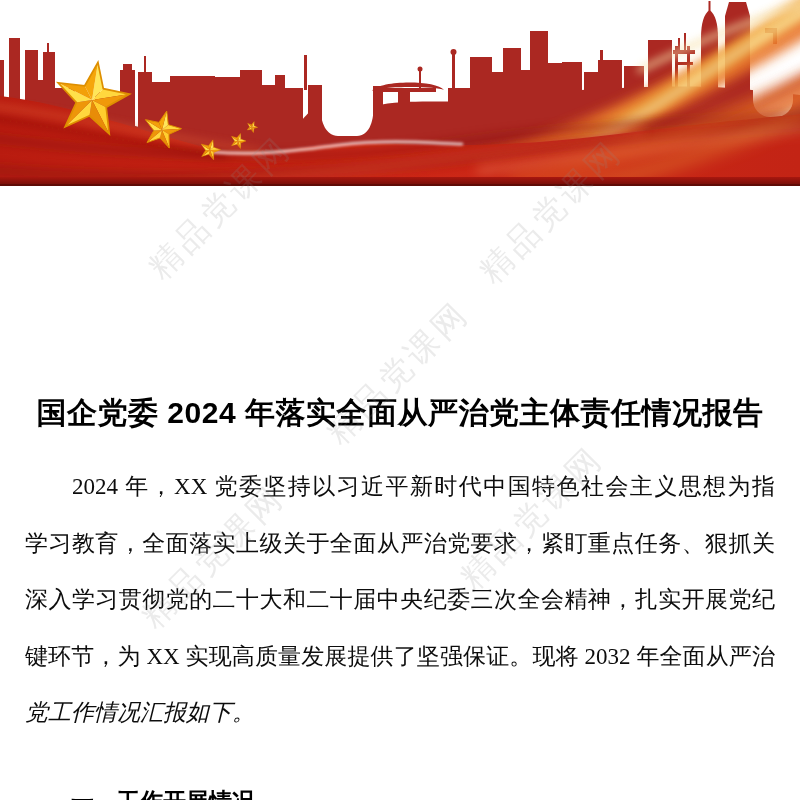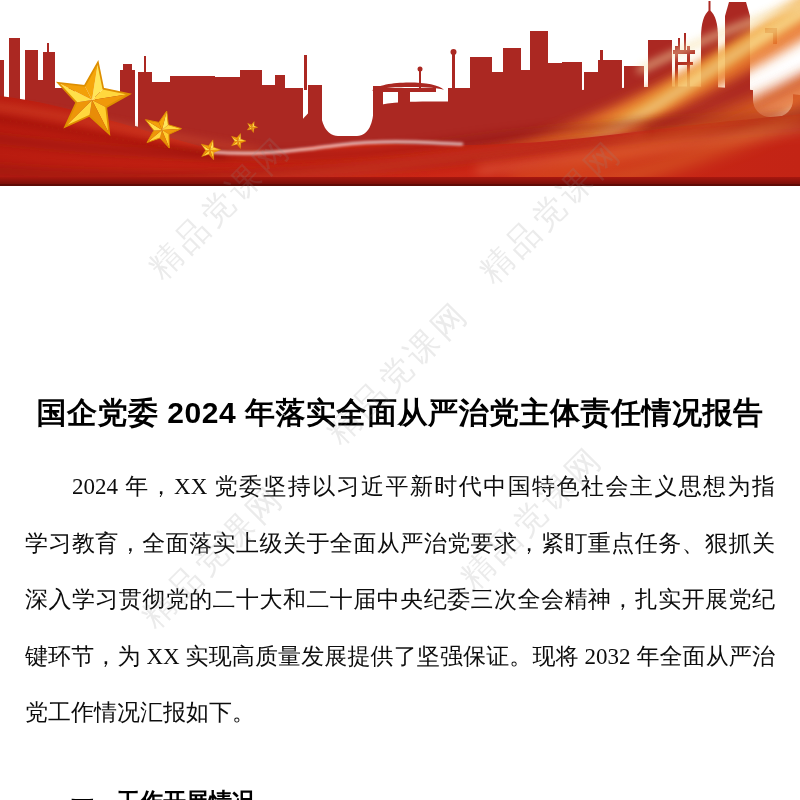--- a/index.html
+++ b/index.html
@@ -64,21 +64,21 @@
   }
   .body-line {
     height: 56.6px;
     line-height: 56.6px;
     font-size: 23px;
     text-align: justify;
     text-align-last: justify;
     overflow: hidden;
   }
   .body-line.indent { text-indent: 47px; }
-  .body-line.last { text-align-last: left; }
+  .body-line.last { text-align-last: left; font-style: italic; }
   .section-heading {
     position: absolute;
     top: 786px; left: 25px;
     width: 750px;
     padding-left: 46px;
     box-sizing: border-box;
     line-height: 30px;
     font-size: 23px;
     font-weight: bold;
     color: #000000;

